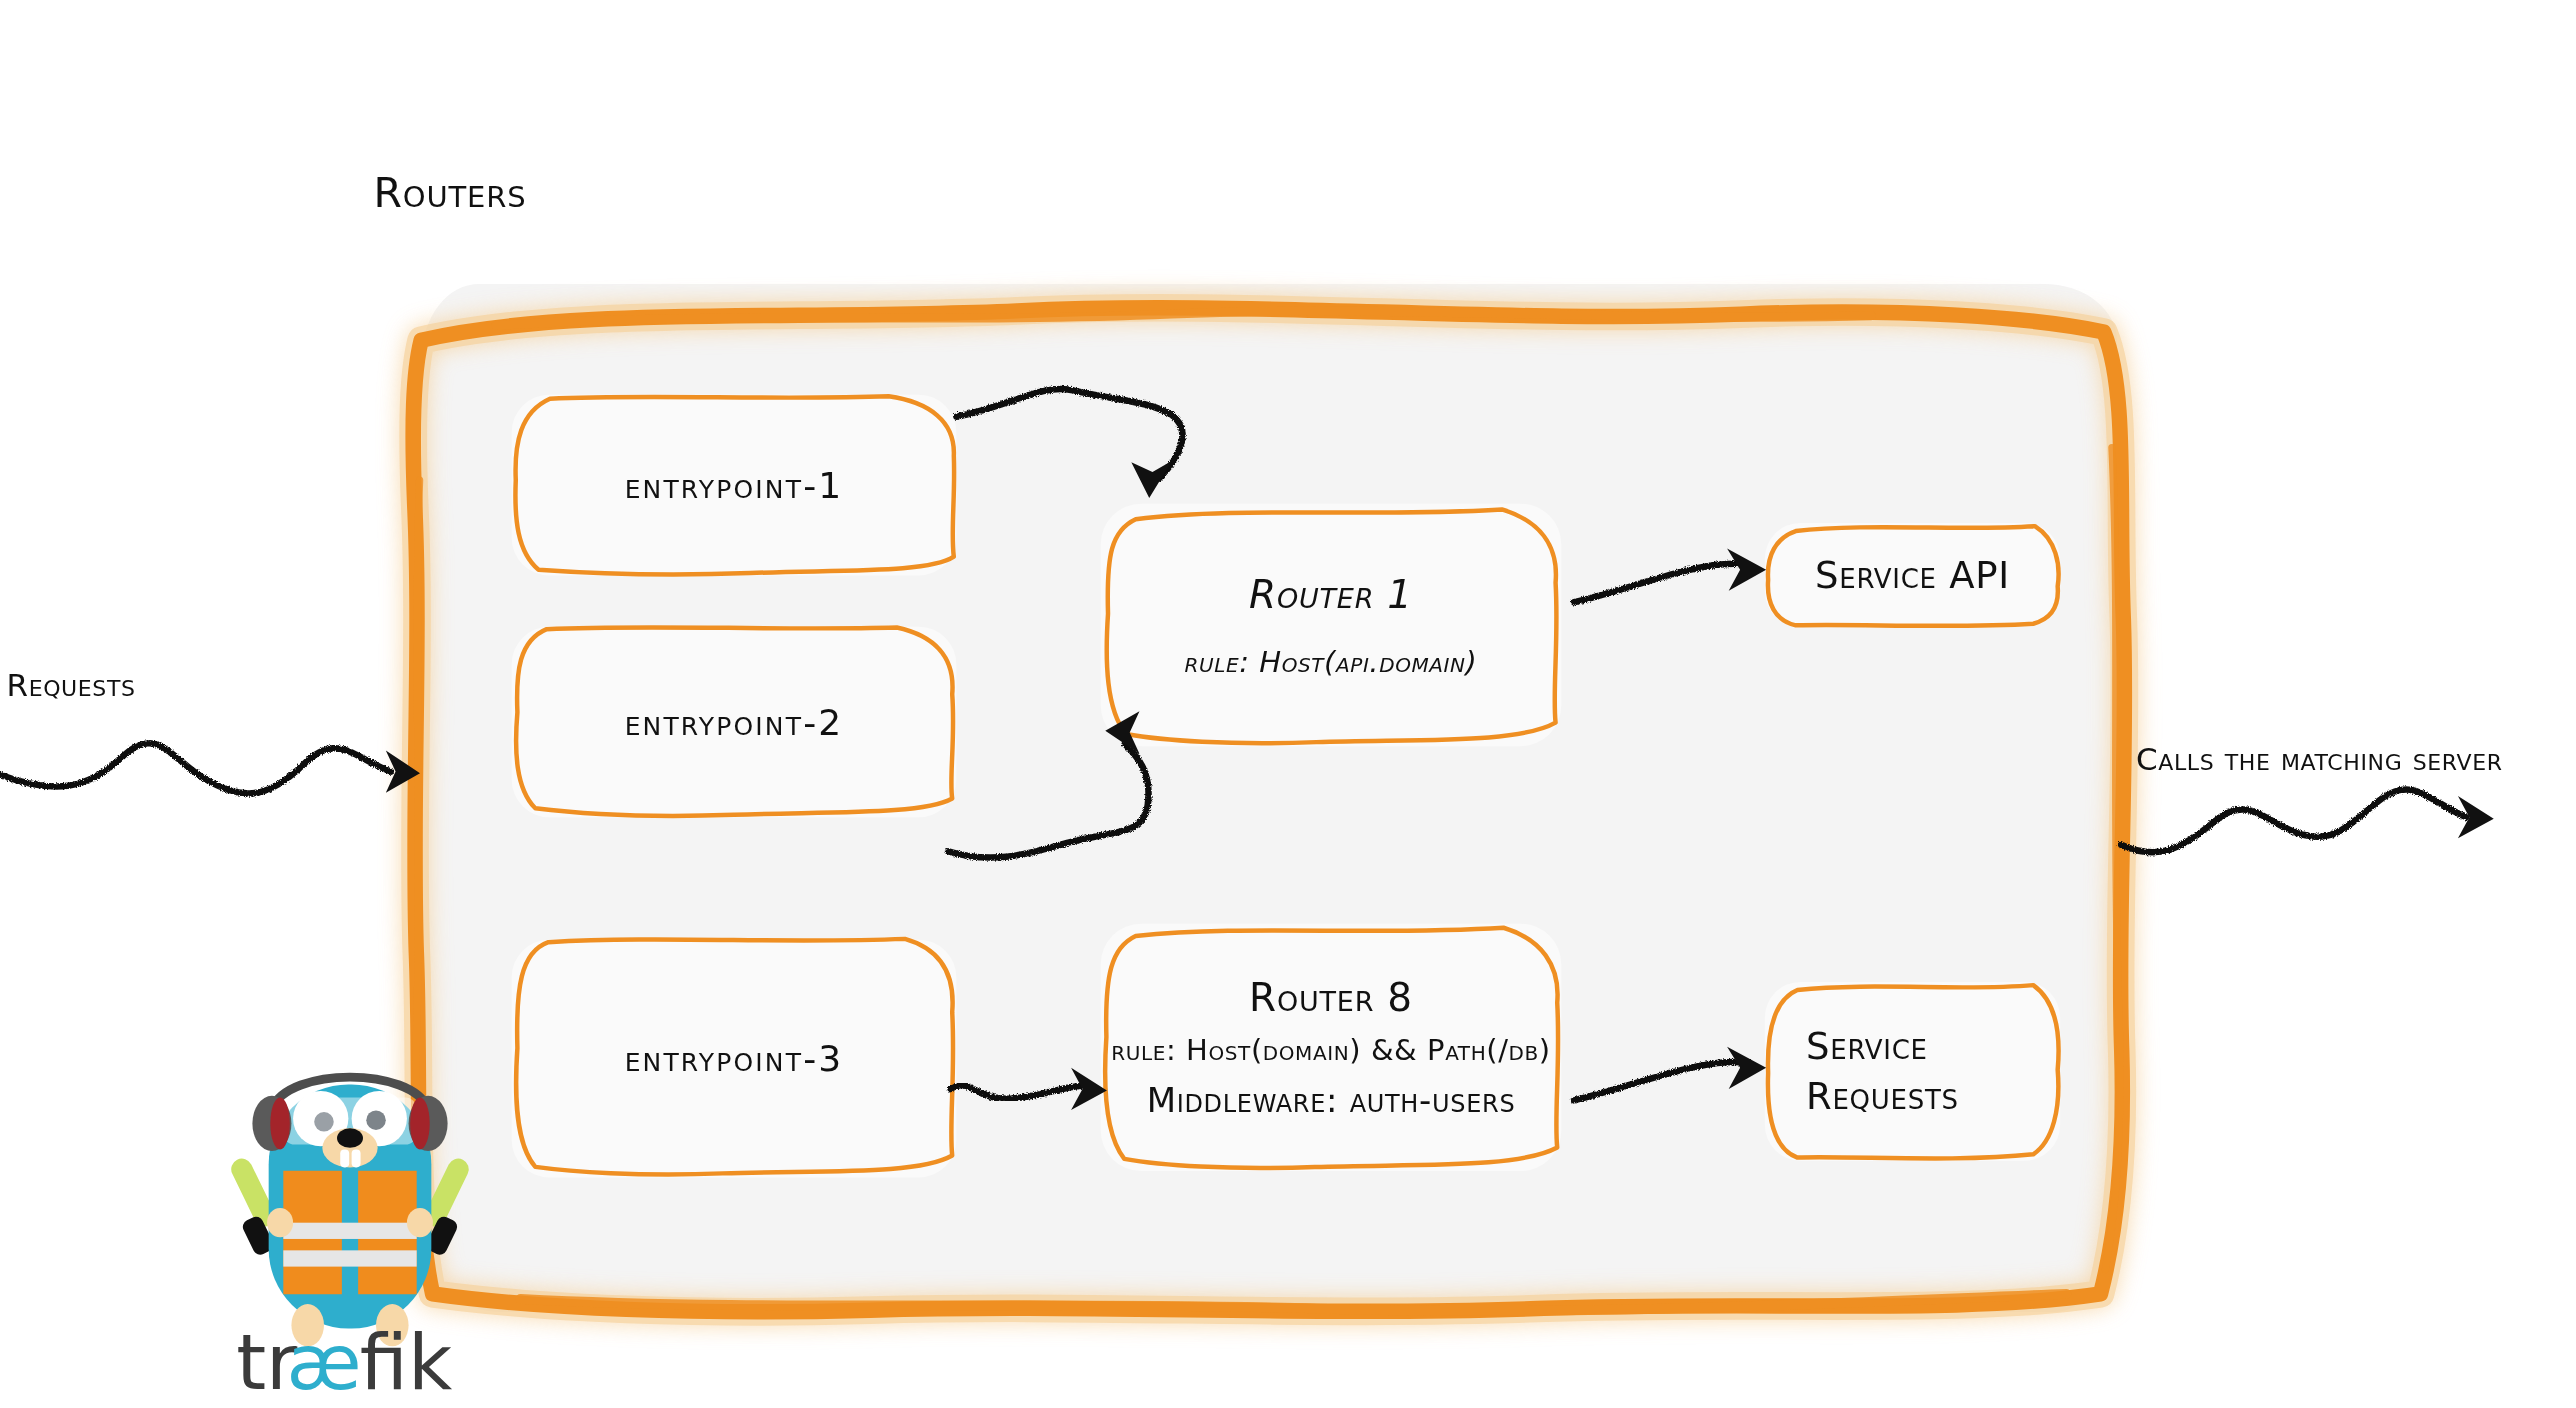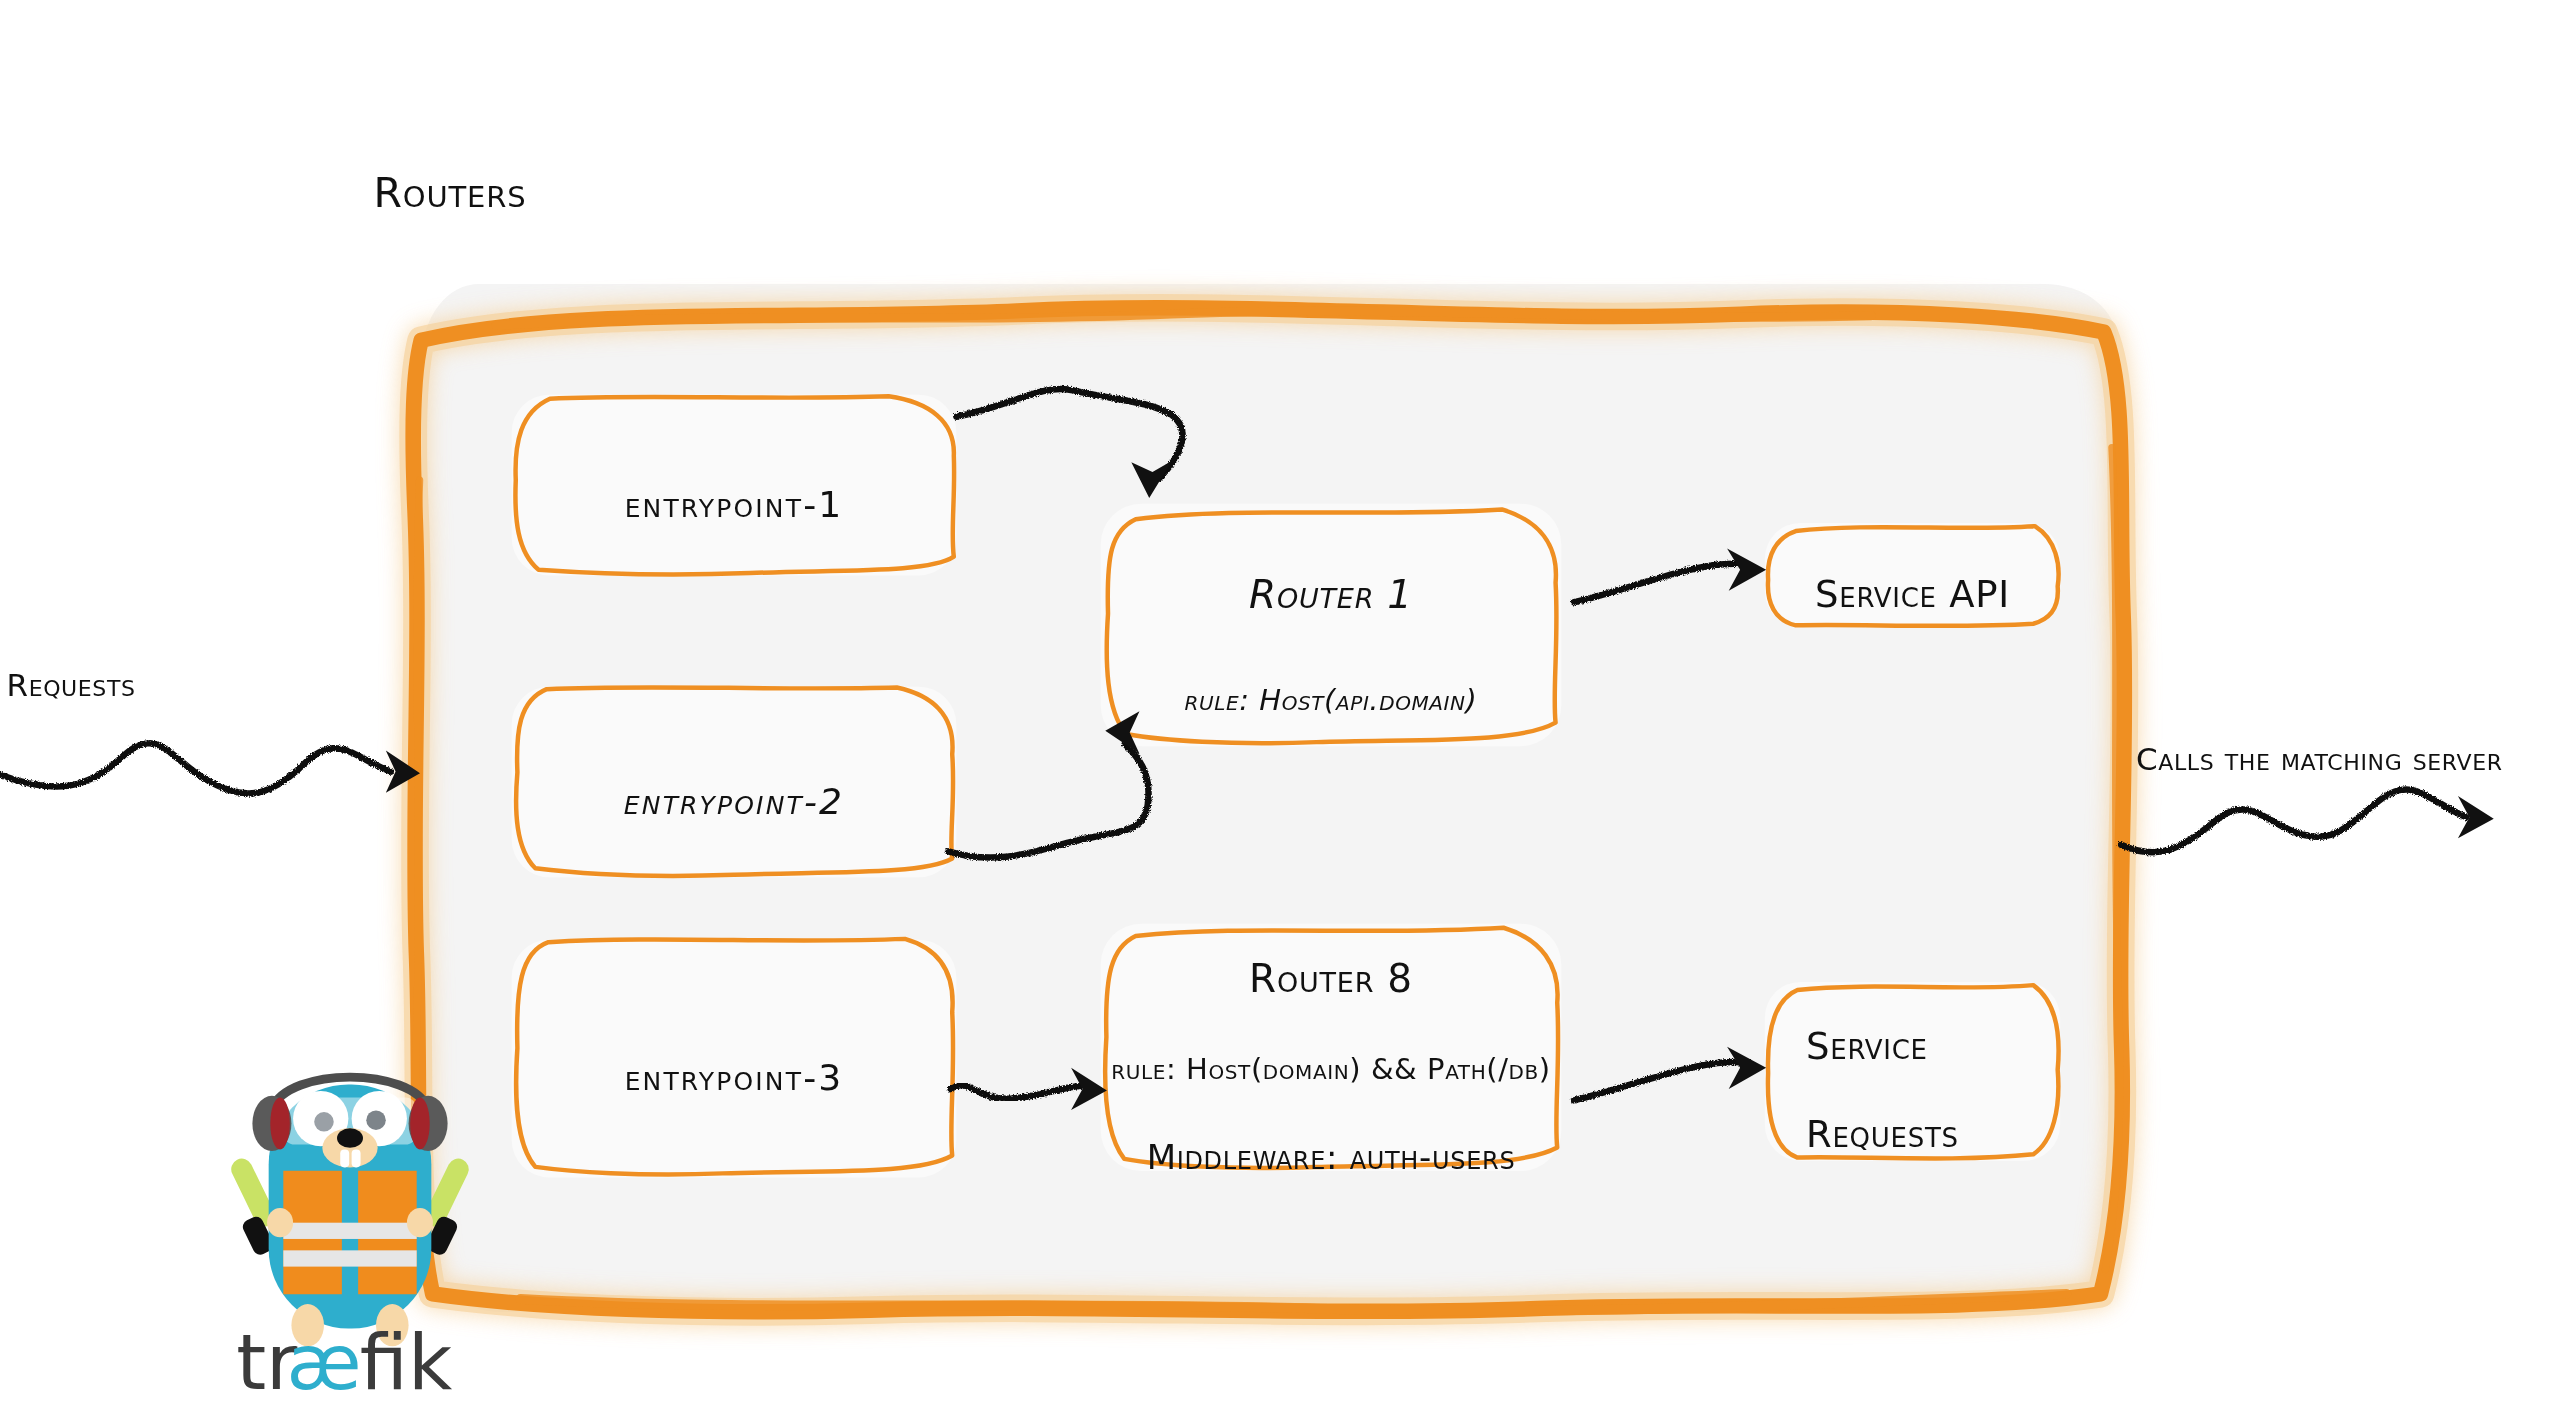--- a/index.html
+++ b/index.html
@@ -79,21 +79,20 @@
     position: absolute;
     inset: 0;
     display: flex;
     flex-direction: column;
     align-items: center;
     justify-content: center;
     pointer-events: none;
   }
   .node .label .line {
     white-space: nowrap;
-    margin-top: 38px;
   }
 
   
   .ep { }
   .ep .label .line {
     font-size: 36px;
     letter-spacing: 0.06em;
   }
 
   
@@ -189,21 +188,21 @@
       <path d="M54,12 C 170,6 330,14 470,9 C 520,16 552,40 550,82
                C 552,130 546,176 550,206 C 520,226 420,222 300,226
                C 190,230 96,226 40,222 C 14,200 10,160 12,112
                C 10,66 18,28 54,12 Z" fill="none" stroke="#ef8f22" stroke-width="5.5" stroke-linecap="round" stroke-linejoin="round"></path>
     </svg>
     <div class="label">
       <div class="hand line">entrypoint-1</div>
     </div>
   </div>
 
-  <div class="node ep" style="left:506px; top:681px; width:456px; height:202px;font-style:italic;">
+  <div class="node ep" style="left:506px; top:621px; width:456px; height:202px;">
     <svg class="shape" viewBox="0 0 560 248" preserveAspectRatio="none">
       <rect x="7" y="7" width="546" height="234" rx="46" ry="46" fill="#fafafa"></rect>
       <path d="M50,10 C 180,4 330,12 480,8 C 526,18 552,44 548,90
                C 552,144 544,194 548,218 C 512,238 400,234 280,238
                C 170,242 84,236 36,230 C 12,206 10,160 14,112
                C 12,62 16,24 50,10 Z" fill="none" stroke="#ef8f22" stroke-width="5.5" stroke-linecap="round" stroke-linejoin="round"></path>
     </svg>
     <div class="label">
       <div class="hand line">entrypoint-2</div>
     </div>

